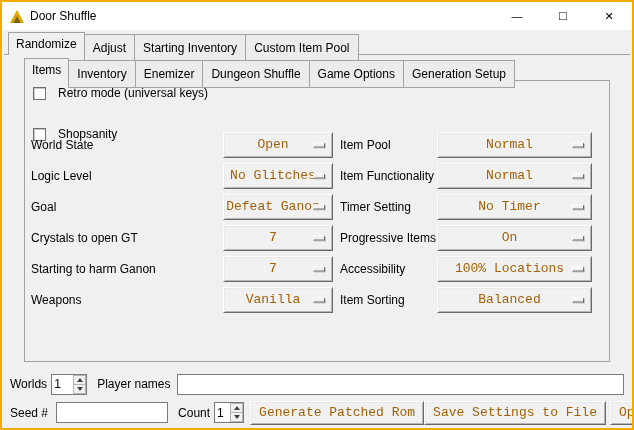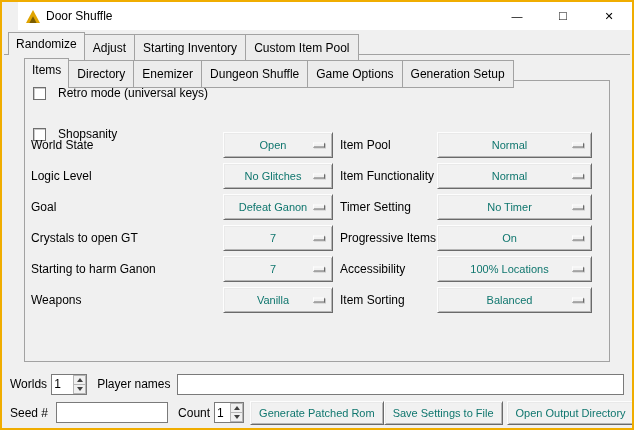--- a/index.html
+++ b/index.html
@@ -6,21 +6,21 @@
   html, body { width: 634px; height: 430px; background: #fff; }
   body { font-family: "Liberation Sans", sans-serif; font-size: 12px; color: #000; }
 
   .window {
     position: relative; width: 634px; height: 430px;
     border: 2px solid #f0ad00; background: #f0f0f0; overflow: hidden;
   }
 
   
   .titlebar {
-    position: absolute; top: 0; left: 16px; right: 0; height: 28px;
+    position: absolute; top: 0; left: 0; right: 0; height: 28px;
     background: #ffffff; display: flex; align-items: center;
   }
   .app-icon { margin: 0 6px 0 8px; display: flex; align-items: center; }
   .title { font-size: 12px; }
   .win-controls { margin-left: auto; display: flex; height: 100%; }
   .win-btn {
     width: 46px; height: 100%; display: flex; align-items: center;
     justify-content: center; cursor: default; color: #000;
   }
   .win-btn .glyph { font-size: 11px; line-height: 1; }
@@ -61,21 +61,21 @@
   .set-row {
     display: grid; grid-template-columns: 185px 110px 90px 155px;
     column-gap: 7px; padding-left: 6px; align-items: center; height: 31px;
   }
   .lbl { white-space: nowrap; }
 
   .opt, .btn {
     background: #f1f1f1;
     border: 1px solid; border-color: #fdfdfd #6a6a6a #6a6a6a #fdfdfd;
     box-shadow: inset 1px 1px 0 #e9e9e9, inset -1px -1px 0 #b6b6b6;
-    cursor: default; font-family: Liberation Sans, sans-serif; font-size: 11px; color: #0f766e;
+    cursor: default; font-family: Liberation Mono, monospace; font-size: 13px; color: #a16207;
   }
   .opt {
     height: 26px; position: relative; display: flex;
     align-items: center; justify-content: center;
   }
   .opt-val { padding-right: 10px; white-space: nowrap; }
   .opt-ind {
     position: absolute; right: 7px; top: 50%; transform: translateY(-50%);
     width: 12px; height: 5px; background: #f1f1f1;
     border: 1px solid; border-color: #fdfdfd #6a6a6a #6a6a6a #fdfdfd;
@@ -158,21 +158,21 @@
   <div class="outer-tabs">
     <div class="tab active">Randomize</div>
     <div class="tab">Adjust</div>
     <div class="tab">Starting Inventory</div>
     <div class="tab">Custom Item Pool</div>
   </div>
   <div class="outer-sep"></div>
 
   <div class="inner-tabs">
     <div class="tab active">Items</div>
-    <div class="tab">Directory</div>
+    <div class="tab">Inventory</div>
     <div class="tab">Enemizer</div>
     <div class="tab">Dungeon Shuffle</div>
     <div class="tab">Game Options</div>
     <div class="tab">Generation Setup</div>
   </div>
 
   <div class="pane">
 
     <label class="cb-row r1">
       <span class="checkbox"></span>

